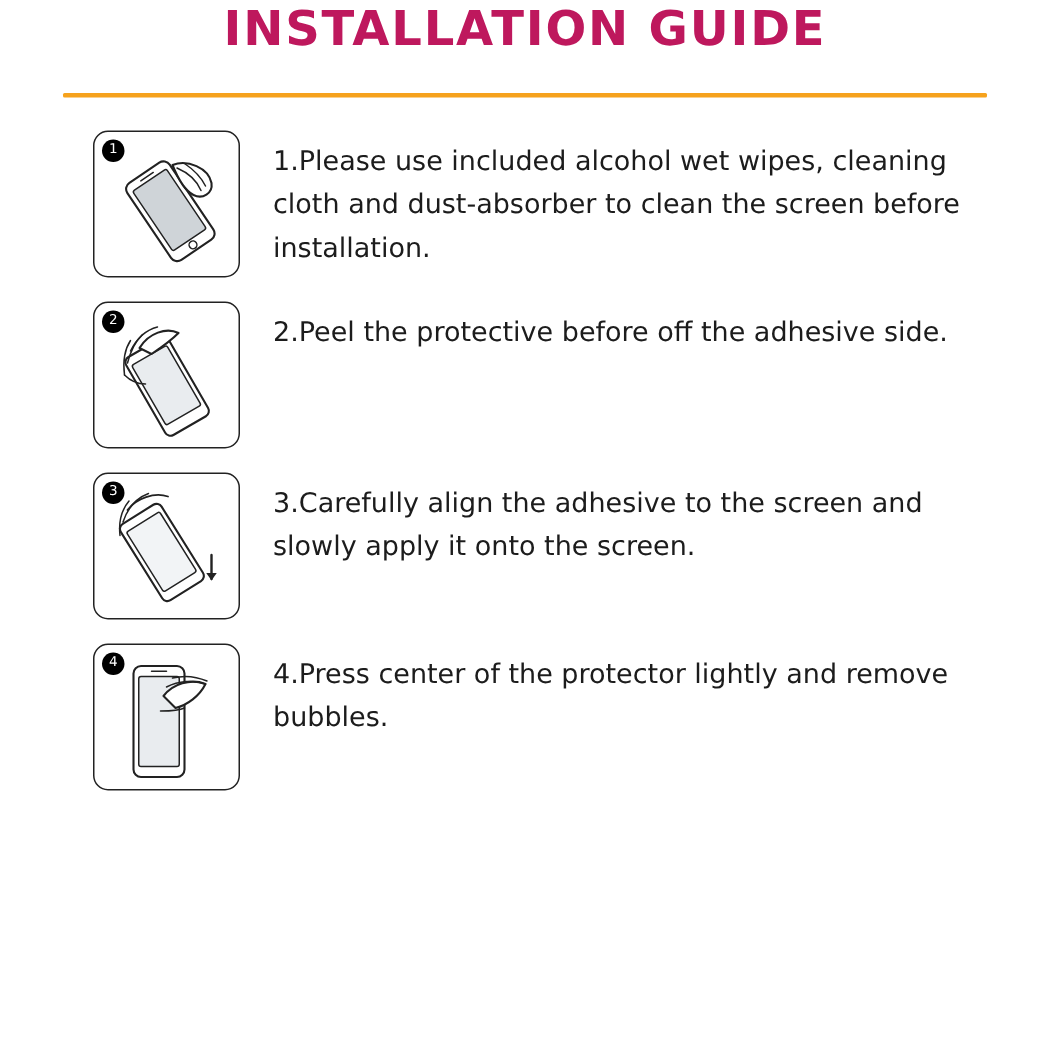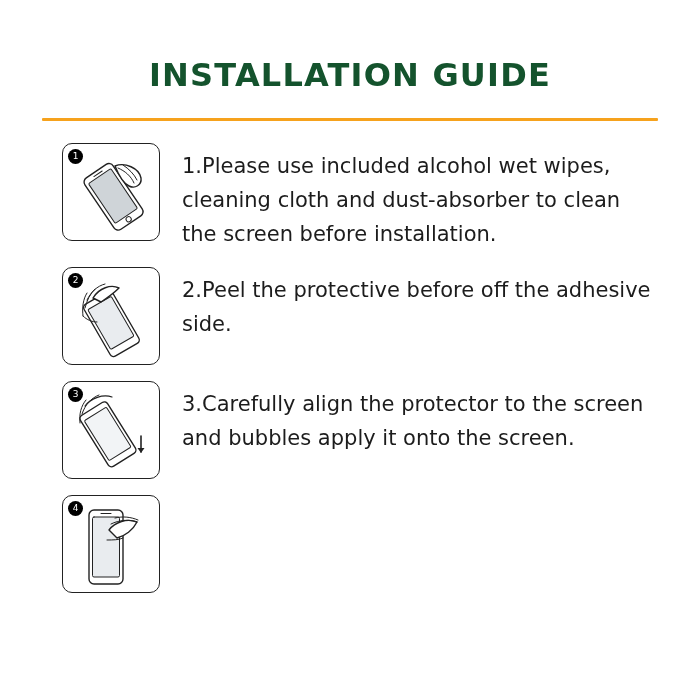--- a/index.html
+++ b/index.html
@@ -20,22 +20,21 @@
     height: 700px;
     box-sizing: border-box;
     padding: 0;
     position: relative;
   }
   .title {
     text-align: center;
     font-size: 32px;
     font-weight: bold;
     letter-spacing: 1.2px;
-    color: #14532d;
-    margin-top: 56px;
+    color: #be185d;
     margin-bottom: 0;
     font-family: "DejaVu Sans", sans-serif;
   }
   .divider {
     height: 3px;
     background: #f6a21d;
     margin: 24px 42px 0 42px;
     border-radius: 1px;
   }
   .steps {
@@ -68,21 +67,21 @@
     color: #fff;
     font-size: 9px;
     line-height: 15px;
     text-align: center;
     font-family: "DejaVu Sans", sans-serif;
     z-index: 5;
   }
   .text {
     flex: 1 1 auto;
     padding-left: 22px;
-    font-size: 21px;
+    font-size: 18px;
     line-height: 1.62;
     color: #1c1c1c;
     padding-top: 6px;
     font-family: "DejaVu Sans", sans-serif;
   }
   .text .num {
     font-family: "DejaVu Sans", sans-serif;
   }
   .art {
     position: absolute;
@@ -165,37 +164,40 @@
               <path d="M22 24 C28 16, 40 12, 49 15" stroke-width="1.2"></path>
               <path d="M19 32 C22 23, 28 16, 36 13" stroke-width="1"></path>
               <path d="M17 41 C16 32, 18 24, 23 18" stroke-width="1"></path>
               <line x1="78" y1="54" x2="78" y2="70" stroke-width="1.6"></line>
               <path d="M74.5 66 L78 71 L81.5 66 Z" fill="#222" stroke="none"></path>
             </g>
           </svg>
         </div>
       </div>
       <div class="text">
-        <span class="num">3.</span><span>Carefully align the protector to  the screen and bubbles apply it onto the screen.</span>
+        <span class="num">3.</span><span>Carefully align the adhesive to  the screen and slowly apply it onto the screen.</span>
       </div>
     </div>
 
     <div class="step">
       <div class="thumb">
         <div class="badge">4</div>
         <div class="art">
           <svg viewBox="0 0 96 96" xmlns="http://www.w3.org/2000/svg">
             <g fill="none" stroke="#222" stroke-width="1.4" stroke-linejoin="round" stroke-linecap="round">
               <rect x="26" y="14" width="34" height="74" rx="5"></rect>
               <rect x="29.5" y="21" width="27" height="60" rx="1.5" fill="#e9ecef" stroke="#222" stroke-width="1"></rect>
               <line x1="38" y1="17.5" x2="48" y2="17.5" stroke-width="1"></line>
               <path d="M46 34 C52 26, 64 22, 74 26 C70 34, 62 40, 54 42 Z" fill="#ffffff"></path>
               <path d="M48 28 C56 24, 66 23, 74 26" stroke-width="1"></path>
               <path d="M52 22 C60 20, 68 21, 75 24" stroke-width="1"></path>
               <path d="M44 44 C50 44, 56 44, 60 42" stroke-width="1"></path>
             </g>
           </svg>
         </div>
       </div>
+      <div class="text">
+        <span class="num">4.</span><span>Press center of the protector lightly and remove bubbles.</span>
+      </div>
     </div>
 
   </div>
 </div>
 
 </body></html>

